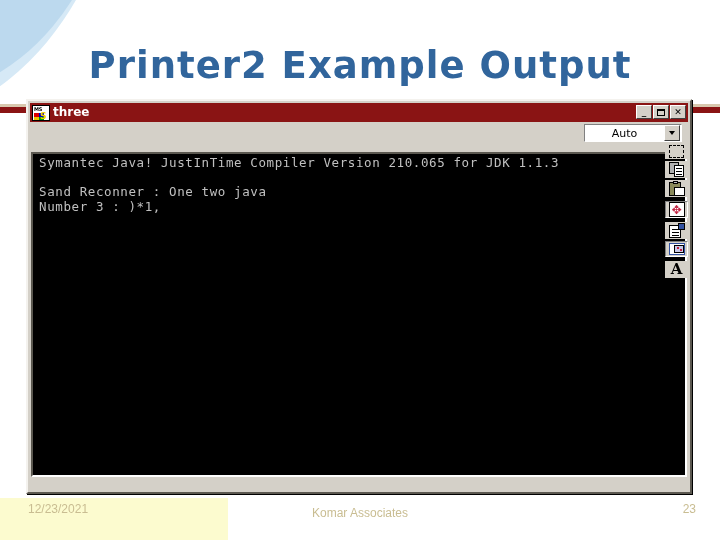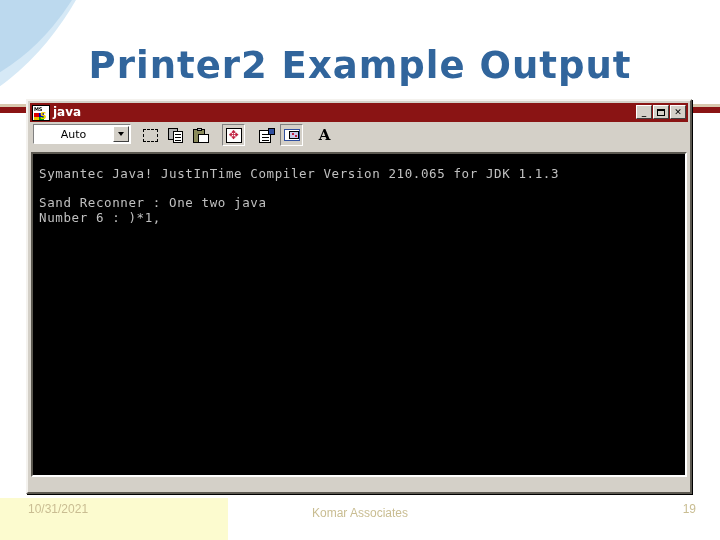--- a/index.html
+++ b/index.html
@@ -193,23 +193,24 @@
     border-top-width: 2px;
     box-sizing: border-box;
   }
 
   
   .toolbar {
     margin: 2px 2px 0 2px;
     height: 26px;
     background: #d4d0c8;
     display: flex;
-    align-items: flex-start;
+    align-items: flex-end;
     padding-left: 3px;
     gap: 2px;
+    flex-direction: column;
   }
   .combo {
     width: 98px; height: 20px;
     background: #ffffff;
     border-top: 1px solid #808080;
     border-left: 1px solid #808080;
     border-right: 1px solid #ffffff;
     border-bottom: 1px solid #ffffff;
     box-sizing: border-box;
     display: flex;
@@ -374,21 +375,21 @@
   
   .console-screen {
     margin: 2px 3px 3px 3px;
     height: 325px;
     background: #000000;
     border-top: 2px solid #5b5850;
     border-left: 2px solid #5b5850;
     border-right: 2px solid #ffffff;
     border-bottom: 2px solid #ffffff;
     box-sizing: border-box;
-    padding: 13px 6px;
+    padding: 2px 6px;
     overflow: hidden;
   }
   .console-line {
     font-family: "DejaVu Sans Mono", monospace;
     font-size: 12.5px;
     line-height: 14.5px;
     color: #c0c0c0;
     white-space: pre;
     letter-spacing: 0.6px;
   }
@@ -448,21 +449,21 @@
 
     <div class="titlebar">
       <div class="dos-icon">
         <span class="ms">MS</span>
         <span class="sq sq-r"></span>
         <span class="sq sq-b"></span>
         <span class="sq sq-y"></span>
         <span class="sq sq-g"></span>
         <span class="ovs">S</span>
       </div>
-      <div class="win-title">java</div>
+      <div class="win-title">three</div>
 
       <div class="win-buttons">
         <div class="win-btn btn-min">
           <span class="glyph">_</span>
         </div>
         <div class="win-btn">
           <span class="glyph">
               <span class="sq-box"></span>
             </span>
         </div>
@@ -538,23 +539,23 @@
 
       <div class="tb-btn">
         <span class="ic-font">A</span>
       </div>
     </div>
 
     <div class="console-screen">
       <div class="console-line">Symantec Java! JustInTime Compiler Version 210.065 for JDK 1.1.3</div>
       <div class="console-line blank">&nbsp;</div>
       <div class="console-line">Sand Reconner : One two java</div>
-      <div class="console-line">Number 6 : )*1,</div>
+      <div class="console-line">Number 3 : )*1,</div>
     </div>
   </div>
 
   <div class="footer">
-    <div class="footer-date">10/31/2021</div>
+    <div class="footer-date">12/23/2021</div>
     <div class="footer-center">Komar Associates</div>
-    <div class="footer-page">19</div>
+    <div class="footer-page">23</div>
   </div>
 
 </div>
 
 </body></html>

